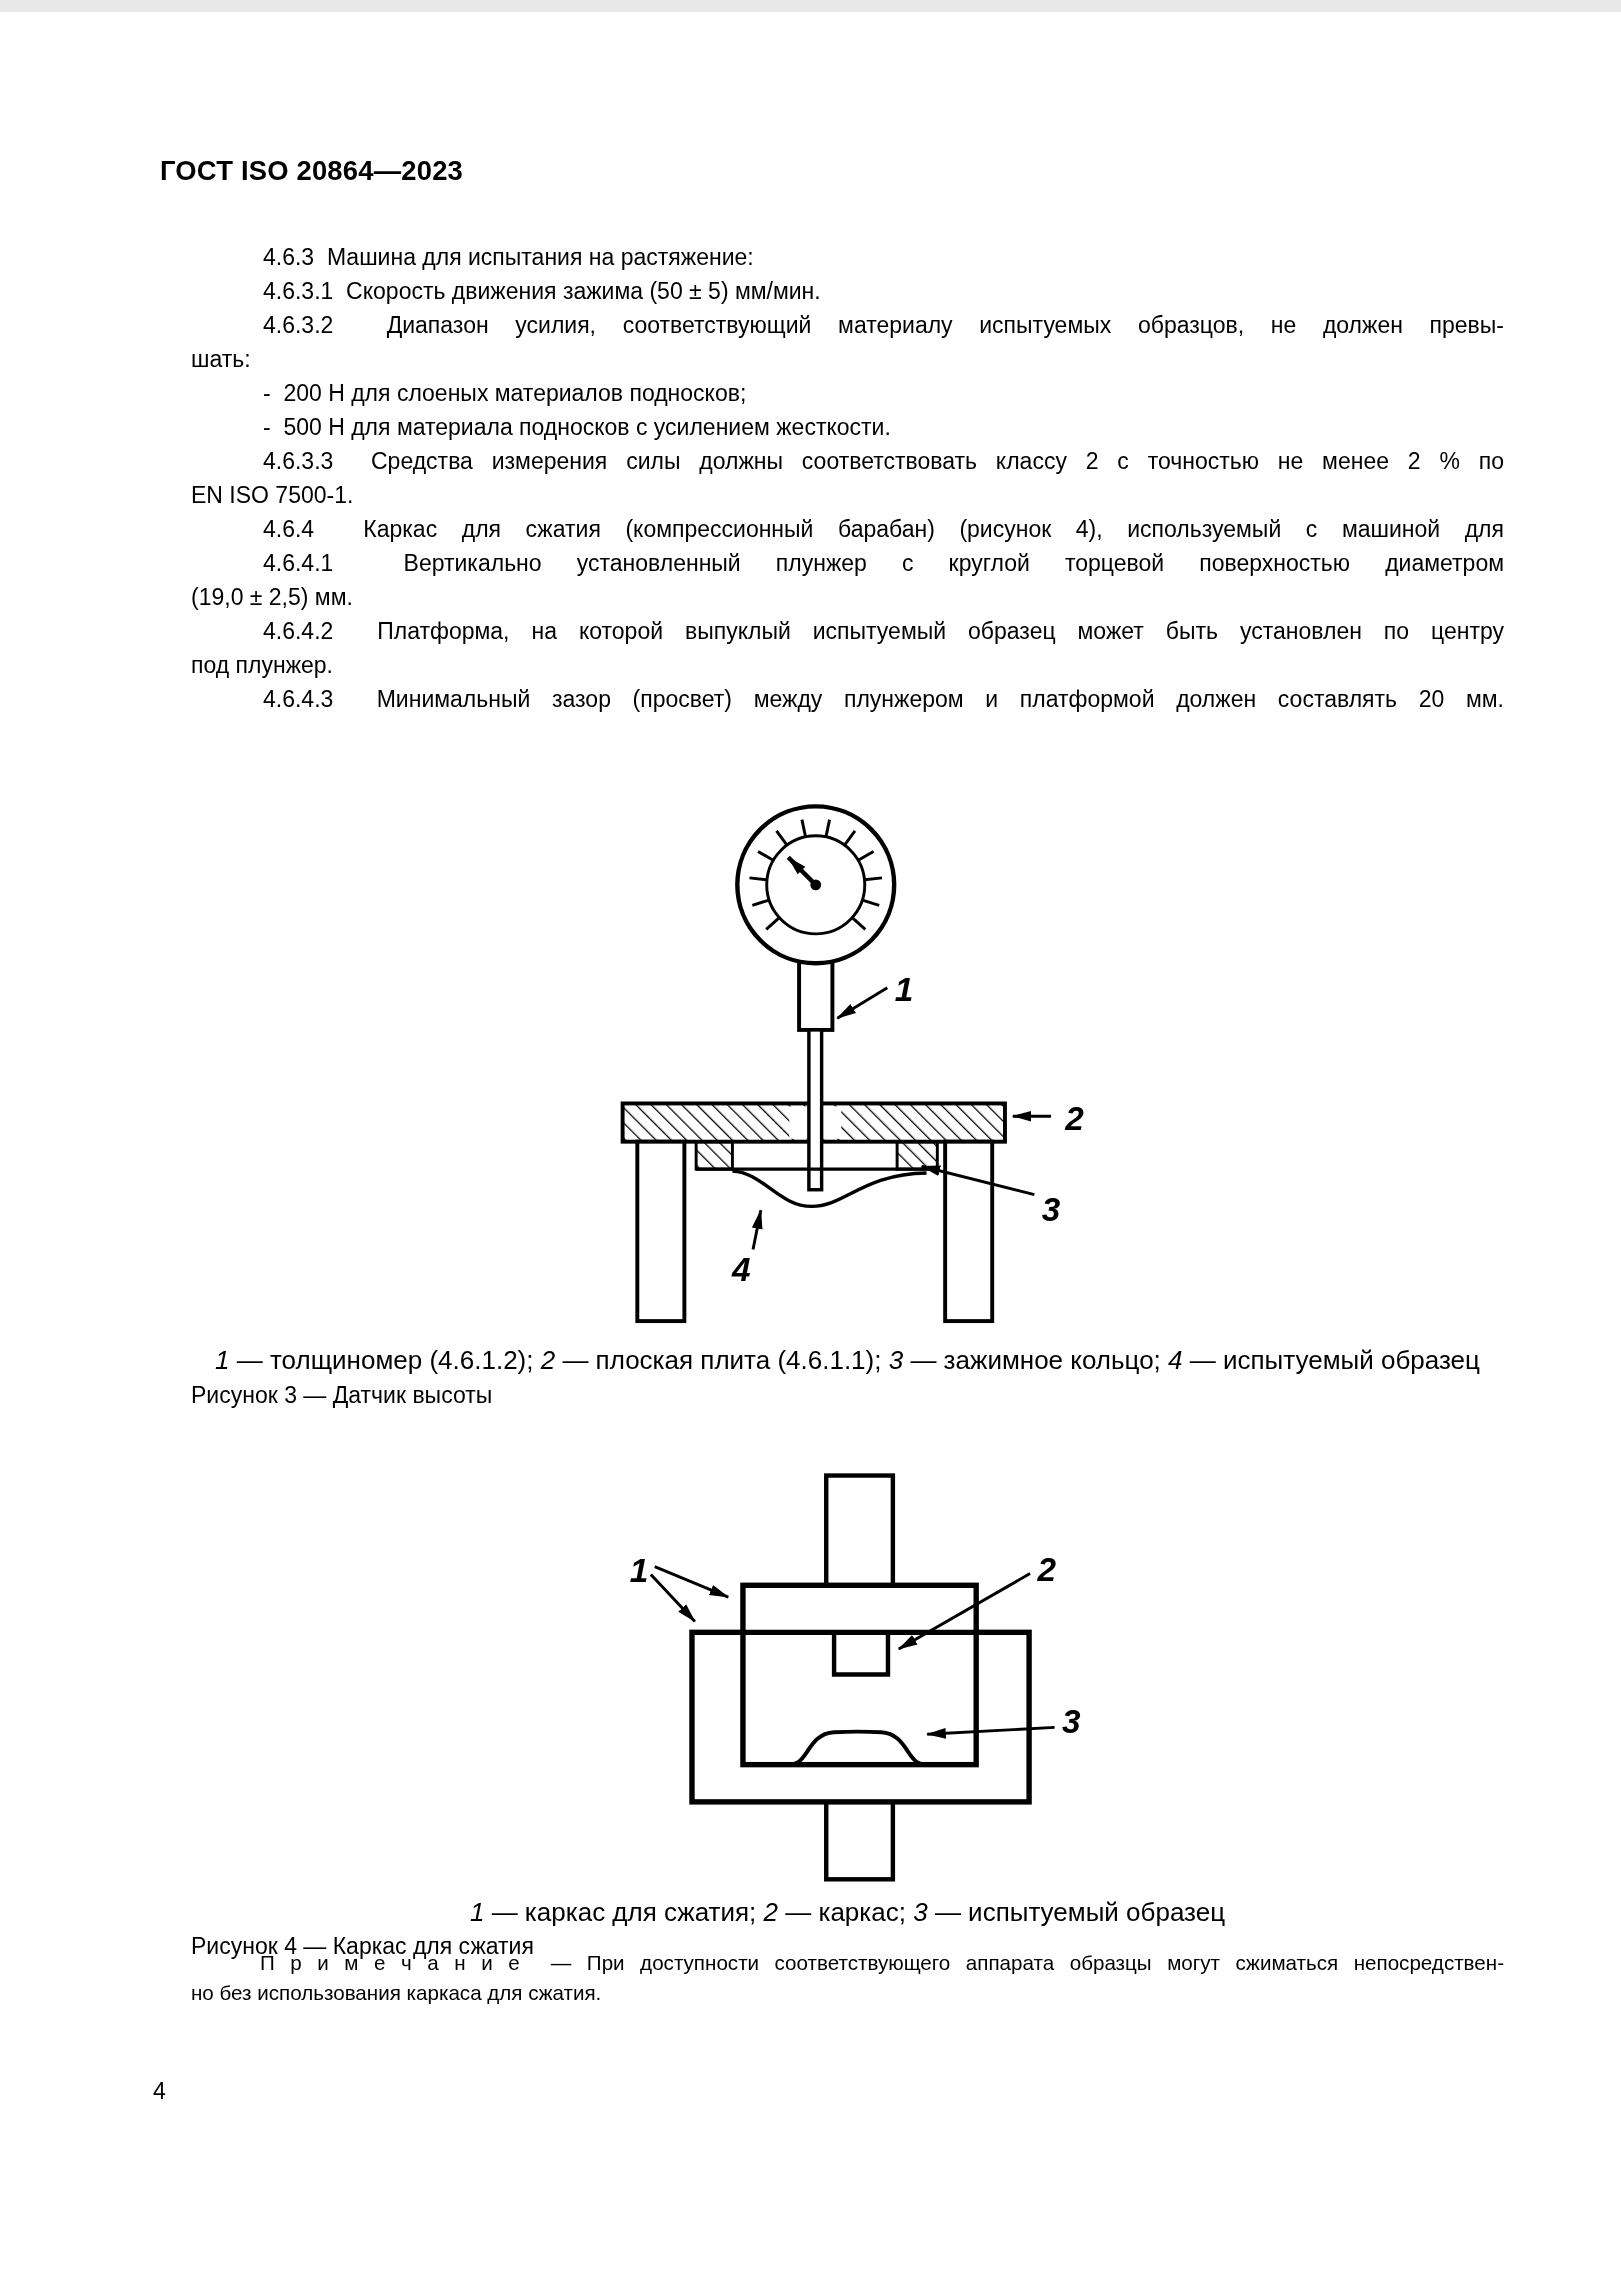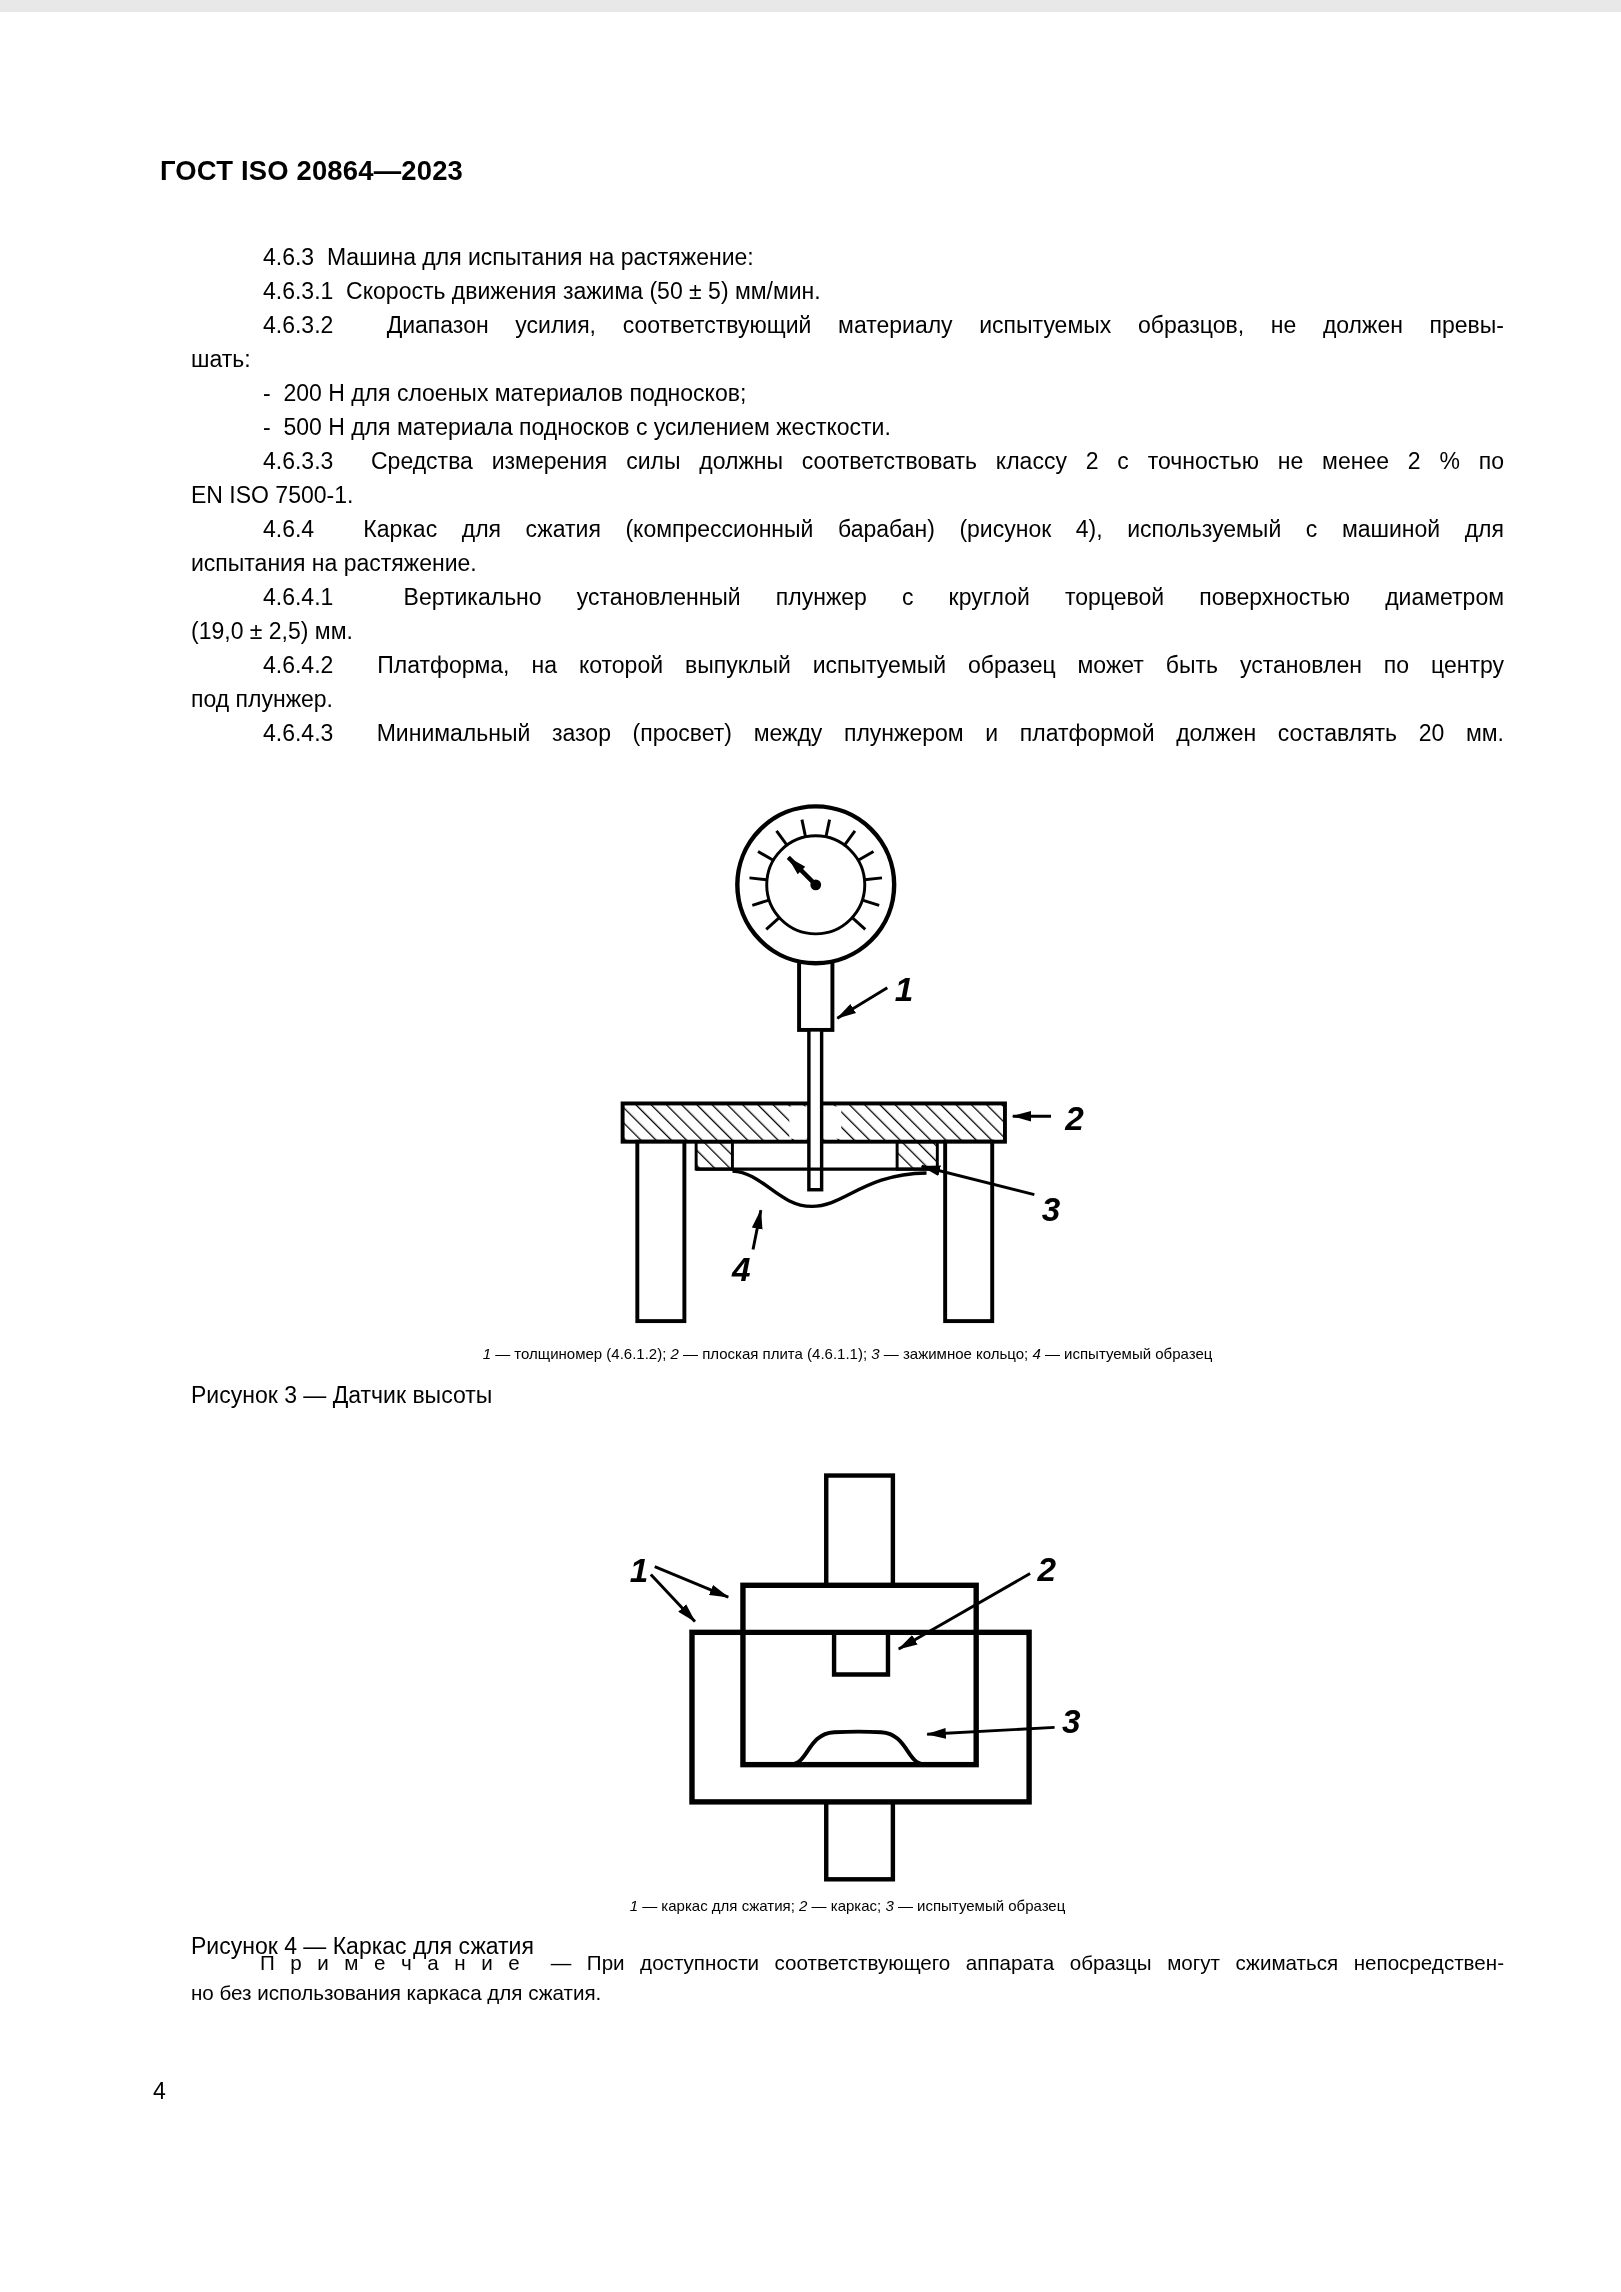--- a/index.html
+++ b/index.html
@@ -6,21 +6,21 @@
   .page{position:relative;width:1621px;height:2293px;background:#ffffff;
         font-family:"Liberation Sans",sans-serif;color:#000;overflow:hidden;margin:12px auto;}
   .header{position:absolute;left:160px;top:143px;font-size:27.4px;font-weight:bold;letter-spacing:0.2px;}
   .textcol{position:absolute;left:191px;width:1313px;font-size:23px;line-height:34px;}
   #body-text{top:228px;}
   .bl{white-space:pre-wrap;}
   .bl.ind{padding-left:72px;}
   .bl.jst{text-align:justify;text-align-last:justify;}
   .note{top:1936px;font-size:20.6px;line-height:30px;}
   .note .bl.ind{padding-left:69px;}
-  .caption{position:absolute;left:191px;width:1313px;text-align:center;font-size:15px;}
+  .caption{position:absolute;left:191px;width:1313px;text-align:center;font-size:26px;}
   .caption i{font-style:italic;}
   .figtitle{position:absolute;left:191px;width:1313px;text-align:left;font-size:23px;}
   .pagenum{position:absolute;left:153px;top:2066px;font-size:23px;}
   svg.fig{position:absolute;}
   #fig3{left:549px;top:765px;}
   #fig4{left:588px;top:1441px;}
   .stroked{stroke:#000;fill:none;}
   text.flabel{font-family:"Liberation Sans",sans-serif;font-style:italic;font-weight:600;
               font-size:34px;fill:#000;stroke:none;}
 </style>
@@ -34,21 +34,20 @@
   <div id="body-text" class="textcol">
       <div class="bl ind">4.6.3&nbsp; Машина для испытания на растяжение:</div>
       <div class="bl ind">4.6.3.1&nbsp; Скорость движения зажима (50 ± 5) мм/мин.</div>
       <div class="bl ind jst">4.6.3.2&nbsp; Диапазон усилия, соответствующий материалу испытуемых образцов, не должен превы-</div>
       <div class="bl">шать:</div>
       <div class="bl ind">-&nbsp; 200 Н для слоеных материалов подносков;</div>
       <div class="bl ind">-&nbsp; 500 Н для материала подносков с усилением жесткости.</div>
       <div class="bl ind jst">4.6.3.3&nbsp; Средства измерения силы должны соответствовать классу 2 с точностью не менее 2 % по</div>
       <div class="bl">EN ISO 7500-1.</div>
       <div class="bl ind jst">4.6.4&nbsp; Каркас для сжатия (компрессионный барабан) (рисунок 4), используемый с машиной для</div>
-      <div class="bl">испытания на растяжение.</div>
       <div class="bl ind jst">4.6.4.1&nbsp; Вертикально установленный плунжер с круглой торцевой поверхностью диаметром</div>
       <div class="bl">(19,0 ± 2,5) мм.</div>
       <div class="bl ind jst">4.6.4.2&nbsp; Платформа, на которой выпуклый испытуемый образец может быть установлен по центру</div>
       <div class="bl">под плунжер.</div>
       <div class="bl ind jst">4.6.4.3&nbsp; Минимальный зазор (просвет) между плунжером и платформой должен составлять 20 мм.</div>
     </div>
 
   <svg id="fig3" class="fig" width="608" height="549" viewBox="560 780 620 560">
     <defs>
       <pattern id="hatch3" patternUnits="userSpaceOnUse" width="11" height="11" patternTransform="rotate(-45)">

